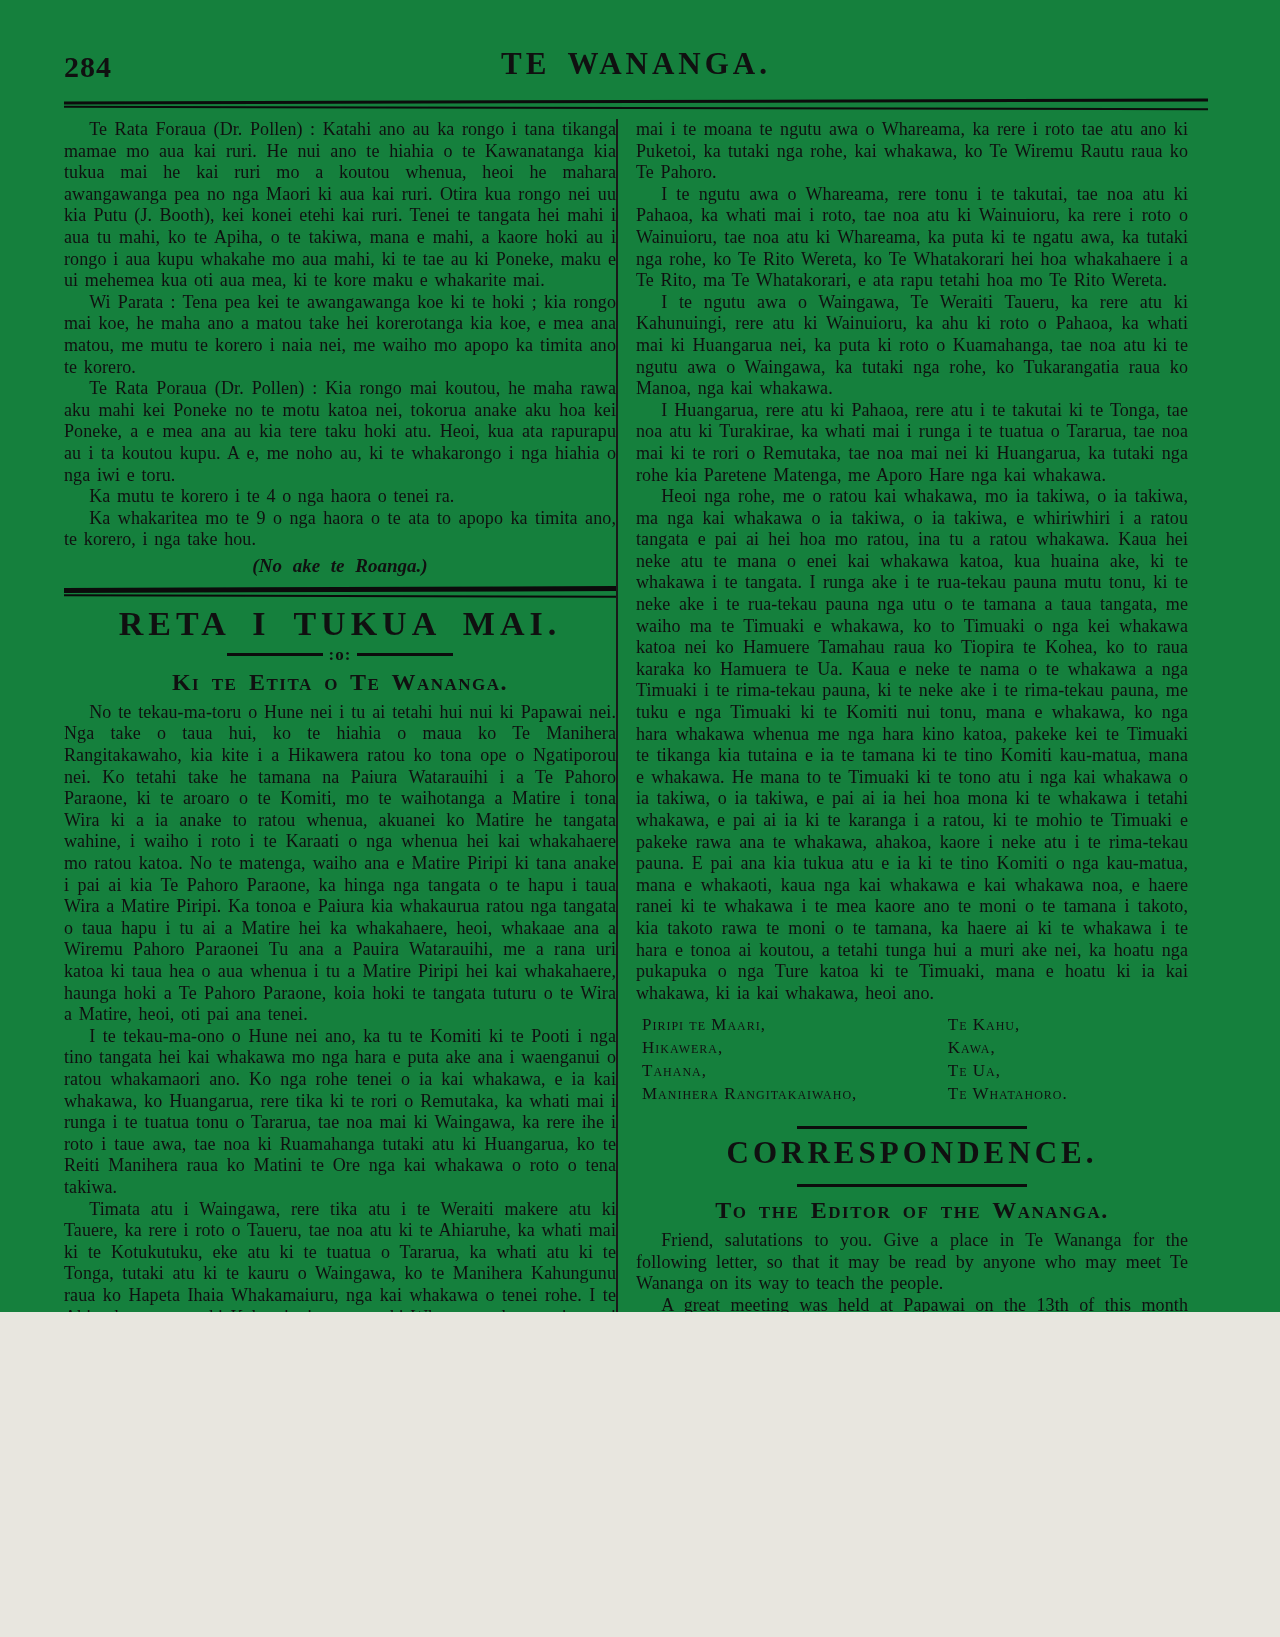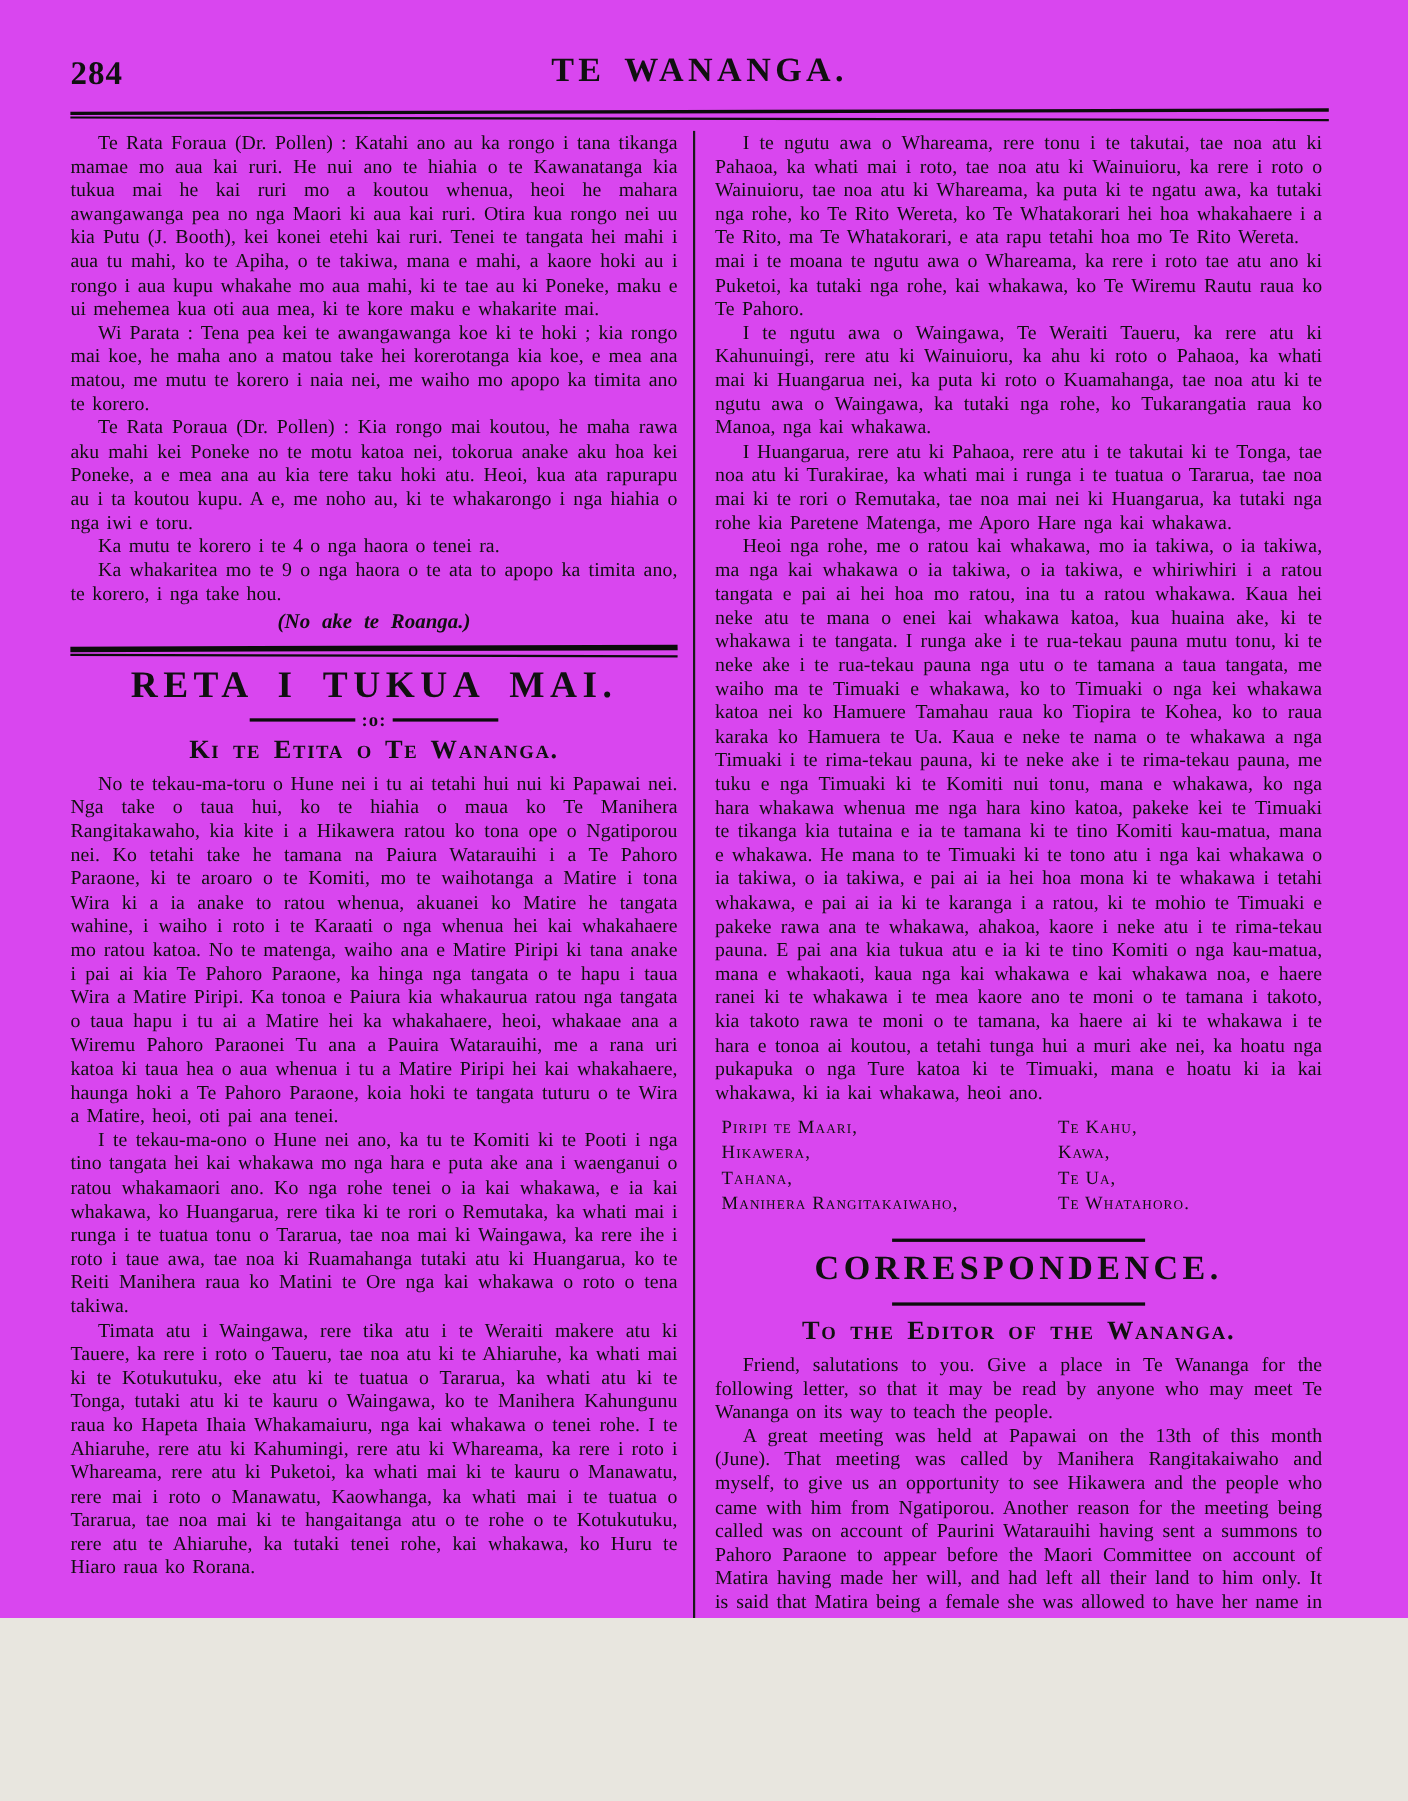--- a/index.html
+++ b/index.html
@@ -1,20 +1,20 @@
 <!DOCTYPE html>
 <html><head>
 <meta charset="utf-8">
 <style>
   html,body{margin:0;padding:0;background:#e8e6df;}
   .page{
     position:relative;
-    width:1280px;height:1471px;
+    width:1280px;height:1312px;
     margin:0 auto;
-    background:#d946ef;
+    background:#15803d;
     color:#101010;
     font-family:"Liberation Serif", serif;
     overflow:hidden;
     box-sizing:border-box;
     padding:46px 72px 20px 64px;
   }
   
   .masthead{position:relative;height:48px;}
   .page-number{
     position:absolute;left:0;top:4px;
@@ -23,21 +23,21 @@
   .title{
     margin:0;text-align:center;
     font-size:31px;font-weight:bold;letter-spacing:4px;word-spacing:6px;
   }
   .rule-double{margin-top:6px;}
   .rule-double .r1{height:3px;background:#0c0c0c;transform:rotate(-0.15deg);}
   .rule-double .r2{height:2px;background:#0c0c0c;margin-top:4px;transform:rotate(0.12deg);}
   
   .columns{display:flex;margin-top:10px;}
   .col{width:552px;}
-  .col-left{margin-right:14px;}
+  .col-left{}
   .col-divider{width:2px;background:#1a1a1a;margin-right:18px;}
   .body-p{
     margin:0;
     font-size:18px;line-height:1.2;
     text-align:justify;
     text-indent:1.4em;
     letter-spacing:0.1px;
     word-spacing:2px;
   }
   .no-indent{text-indent:0;}
@@ -135,22 +135,22 @@
       <h3 class="subheading">Ki te Etita o Te Wananga.</h3>
 
       <p class="body-p">No te tekau-ma-toru o Hune nei i tu ai tetahi hui nui ki Papawai nei.  Nga take o taua hui, ko te hiahia o maua ko Te Manihera Rangitakawaho, kia kite i a Hikawera ratou ko tona ope o Ngatiporou nei.  Ko tetahi take he tamana na Paiura Watarauihi i a Te Pahoro Paraone, ki te aroaro o te Komiti, mo te waihotanga a Matire i tona Wira ki a ia anake to ratou whenua, akuanei ko Matire he tangata wahine, i waiho i roto i te Karaati o nga whenua hei kai whakahaere mo ratou katoa.  No te matenga, waiho ana e Matire Piripi ki tana anake i pai ai kia Te Pahoro Paraone, ka hinga nga tangata o te hapu i taua Wira a Matire Piripi.  Ka tonoa e Paiura kia whakaurua ratou nga tangata o taua hapu i tu ai a Matire hei ka whakahaere, heoi, whakaae ana a Wiremu Pahoro Paraonei Tu ana a Pauira Watarauihi, me a rana uri katoa ki taua hea o aua whenua i tu a Matire Piripi hei kai whakahaere, haunga hoki a Te Pahoro Paraone, koia hoki te tangata tuturu o te Wira a Matire, heoi, oti pai ana tenei.</p>
       <p class="body-p">I te tekau-ma-ono o Hune nei ano, ka tu te Komiti ki te Pooti i nga tino tangata hei kai whakawa mo nga hara e puta ake ana i waenganui o ratou whakamaori ano.  Ko nga rohe tenei o ia kai whakawa, e ia kai whakawa, ko Huangarua, rere tika ki te rori o Remutaka, ka whati mai i runga i te tuatua tonu o Tararua, tae noa mai ki Waingawa, ka rere ihe i roto i taue awa, tae noa ki Ruamahanga tutaki atu ki Huangarua, ko te Reiti Manihera raua ko Matini te Ore nga kai whakawa o roto o tena takiwa.</p>
       <p class="body-p">Timata atu i Waingawa, rere tika atu i te Weraiti makere atu ki Tauere, ka rere i roto o Taueru, tae noa atu ki te Ahiaruhe, ka whati mai ki te Kotukutuku, eke atu ki te tuatua o Tararua, ka whati atu ki te Tonga, tutaki atu ki te kauru o Waingawa, ko te Manihera Kahungunu raua ko Hapeta Ihaia Whakamaiuru, nga kai whakawa o tenei rohe.  I te Ahiaruhe, rere atu ki Kahumingi, rere atu ki Whareama, ka rere i roto i Whareama, rere atu ki Puketoi, ka whati mai ki te kauru o Manawatu, rere mai i roto o Manawatu, Kaowhanga, ka whati mai i te tuatua o Tararua, tae noa mai ki te hangaitanga atu o te rohe o te Kotukutuku, rere atu te Ahiaruhe, ka tutaki tenei rohe, kai whakawa, ko Huru te Hiaro raua ko Rorana.</p>
     </div>
 
     <div class="col-divider"></div>
 
     <div class="col col-right">
+      <p class="body-p no-indent">mai i te moana te ngutu awa o Whareama, ka rere i roto tae atu ano ki Puketoi, ka tutaki nga rohe, kai whakawa, ko Te Wiremu Rautu raua ko Te Pahoro.</p>
       <p class="body-p">I te ngutu awa o Whareama, rere tonu i te takutai, tae noa atu ki Pahaoa, ka whati mai i roto, tae noa atu ki Wainuioru, ka rere i roto o Wainuioru, tae noa atu ki Whareama, ka puta ki te ngatu awa, ka tutaki nga rohe, ko Te Rito Wereta, ko Te Whatakorari hei hoa whakahaere i a Te Rito, ma Te Whatakorari, e ata rapu tetahi hoa mo Te Rito Wereta.</p>
-      <p class="body-p no-indent">mai i te moana te ngutu awa o Whareama, ka rere i roto tae atu ano ki Puketoi, ka tutaki nga rohe, kai whakawa, ko Te Wiremu Rautu raua ko Te Pahoro.</p>
       <p class="body-p">I te ngutu awa o Waingawa, Te Weraiti Taueru, ka rere atu ki Kahunuingi, rere atu ki Wainuioru, ka ahu ki roto o Pahaoa, ka whati mai ki Huangarua nei, ka puta ki roto o Kuamahanga, tae noa atu ki te ngutu awa o Waingawa, ka tutaki nga rohe, ko Tukarangatia raua ko Manoa, nga kai whakawa.</p>
       <p class="body-p">I Huangarua, rere atu ki Pahaoa, rere atu i te takutai ki te Tonga, tae noa atu ki Turakirae, ka whati mai i runga i te tuatua o Tararua, tae noa mai ki te rori o Remutaka, tae noa mai nei ki Huangarua, ka tutaki nga rohe kia Paretene Matenga, me Aporo Hare nga kai whakawa.</p>
       <p class="body-p">Heoi nga rohe, me o ratou kai whakawa, mo ia takiwa, o ia takiwa, ma nga kai whakawa o ia takiwa, o ia takiwa, e whiriwhiri i a ratou tangata e pai ai hei hoa mo ratou, ina tu a ratou whakawa.  Kaua hei neke atu te mana o enei kai whakawa katoa, kua huaina ake, ki te whakawa i te tangata.  I runga ake i te rua-tekau pauna mutu tonu, ki te neke ake i te rua-tekau pauna nga utu o te tamana a taua tangata, me waiho ma te Timuaki e whakawa, ko to Timuaki o nga kei whakawa katoa nei ko Hamuere Tamahau raua ko Tiopira te Kohea, ko to raua karaka ko Hamuera te Ua.  Kaua e neke te nama o te whakawa a nga Timuaki i te rima-tekau pauna, ki te neke ake i te rima-tekau pauna, me tuku e nga Timuaki ki te Komiti nui tonu, mana e whakawa, ko nga hara whakawa whenua me nga hara kino katoa, pakeke kei te Timuaki te tikanga kia tutaina e ia te tamana ki te tino Komiti kau-matua, mana e whakawa.  He mana to te Timuaki ki te tono atu i nga kai whakawa o ia takiwa, o ia takiwa, e pai ai ia hei hoa mona ki te whakawa i tetahi whakawa, e pai ai ia ki te karanga i a ratou, ki te mohio te Timuaki e pakeke rawa ana te whakawa, ahakoa, kaore i neke atu i te rima-tekau pauna.  E pai ana kia tukua atu e ia ki te tino Komiti o nga kau-matua, mana e whakaoti, kaua nga kai whakawa e kai whakawa noa, e haere ranei ki te whakawa i te mea kaore ano te moni o te tamana i takoto, kia takoto rawa te moni o te tamana, ka haere ai ki te whakawa i te hara e tonoa ai koutou, a tetahi tunga hui a muri ake nei, ka hoatu nga pukapuka o nga Ture katoa ki te Timuaki, mana e hoatu ki ia kai whakawa, ki ia kai whakawa, heoi ano.</p>
 
       <div class="signatures">
         <div class="sig-col first">
           <span class="sig-name">Piripi te Maari,</span>
           <span class="sig-name">Hikawera,</span>
           <span class="sig-name">Tahana,</span>
           <span class="sig-name">Manihera Rangitakaiwaho,</span>

